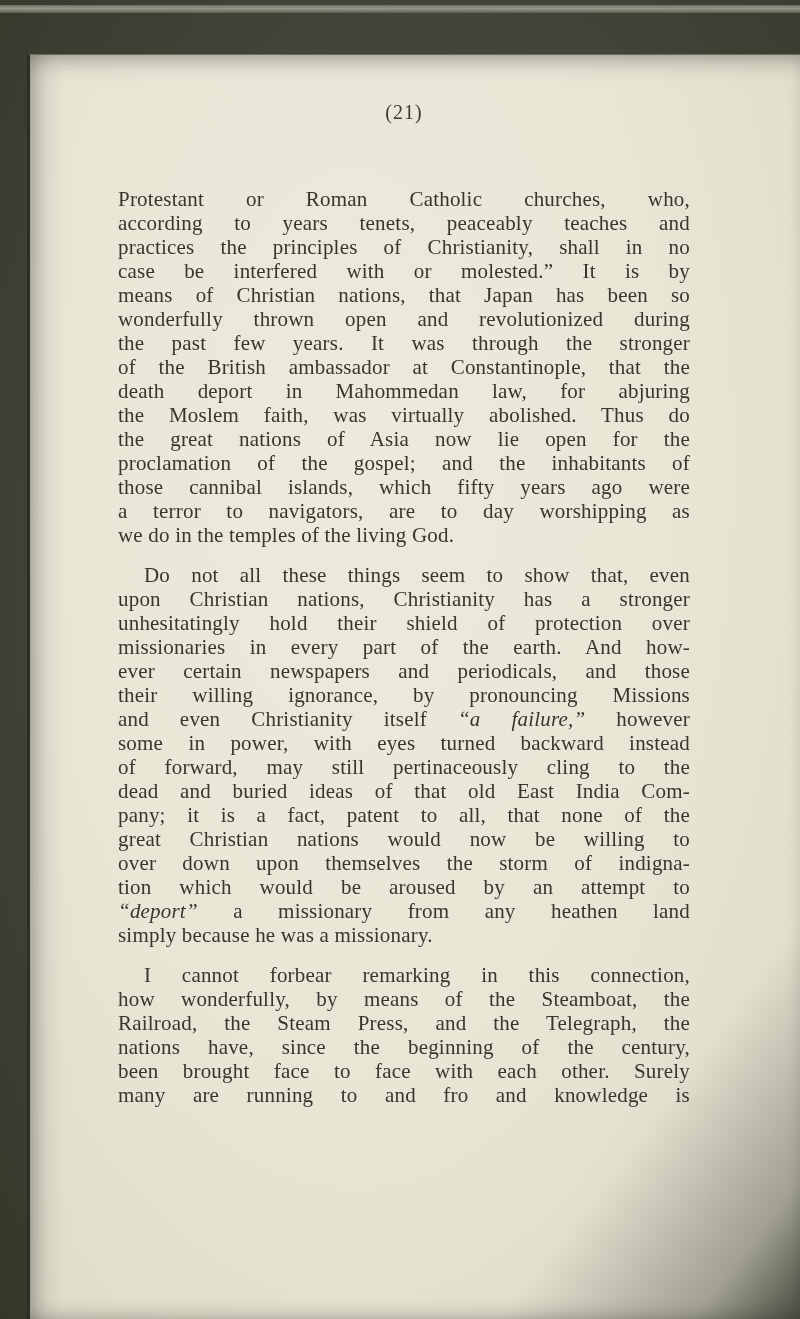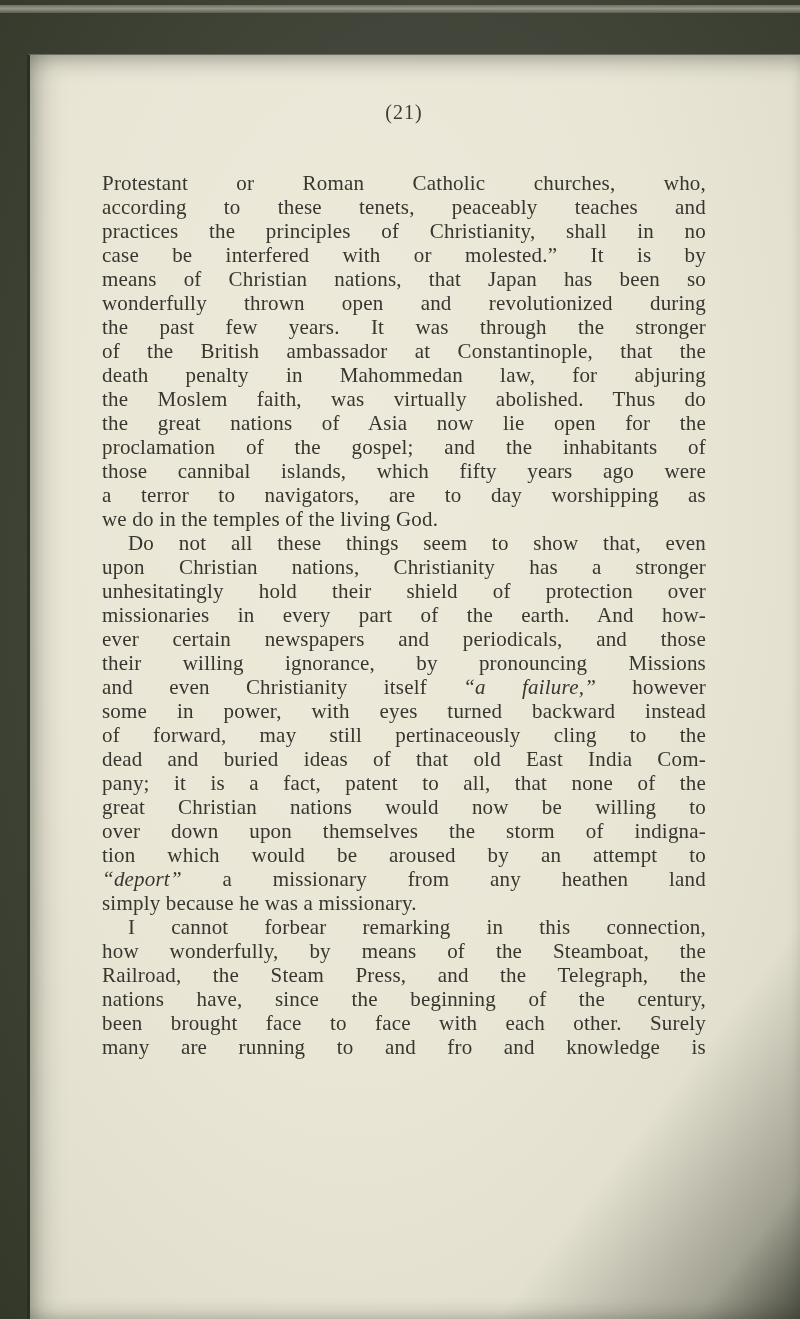--- a/index.html
+++ b/index.html
@@ -36,21 +36,21 @@
     color:#3c3a33;
     letter-spacing:1px;
   }
   .text-block {
     position:absolute; top:116px; left:72px; width:604px;
     font-size:21px;
     line-height:24px;
     color:#38362f;
     letter-spacing:.2px;
   }
-  .paragraph { margin:0; }
+  .paragraph { margin:16px; }
   .line {
     text-align:justify;
     text-align-last:justify;
   }
   .line.short { text-align-last:left; }
   .line.indent { text-indent:26px; }
   .corner-shadow {
     position:absolute; right:0; bottom:0; width:330px; height:430px;
     background: linear-gradient(to top left,
       rgba(47,51,40,.85) 0%,
@@ -62,28 +62,28 @@
 </head>
 <body>
 
 <div class="scan">
   <div class="top-strip"></div>
   <div class="page">
     <div class="page-number">(21)</div>
     <div class="text-block">
         <div class="paragraph">
           <div class="line">Protestant or Roman Catholic churches, who,</div>
-          <div class="line">according to these tenets, peaceably teaches and</div>
+          <div class="line">according to years tenets, peaceably teaches and</div>
           <div class="line">practices the principles of Christianity, shall in no</div>
           <div class="line">case be interfered with or molested.” It is by</div>
           <div class="line">means of Christian nations, that Japan has been so</div>
           <div class="line">wonderfully thrown open and revolutionized during</div>
           <div class="line">the past few years. It was through the stronger</div>
           <div class="line">of the British ambassador at Constantinople, that the</div>
-          <div class="line">death penalty in Mahommedan law, for abjuring</div>
+          <div class="line">death deport in Mahommedan law, for abjuring</div>
           <div class="line">the Moslem faith, was virtually abolished. Thus do</div>
           <div class="line">the great nations of Asia now lie open for the</div>
           <div class="line">proclamation of the gospel; and the inhabitants of</div>
           <div class="line">those cannibal islands, which fifty years ago were</div>
           <div class="line">a terror to navigators, are to day worshipping as</div>
           <div class="line short">we do in the temples of the living God.</div>
         </div>
         <div class="paragraph">
           <div class="line indent">Do not all these things seem to show that, even</div>
           <div class="line">upon Christian nations, Christianity has a stronger</div>

